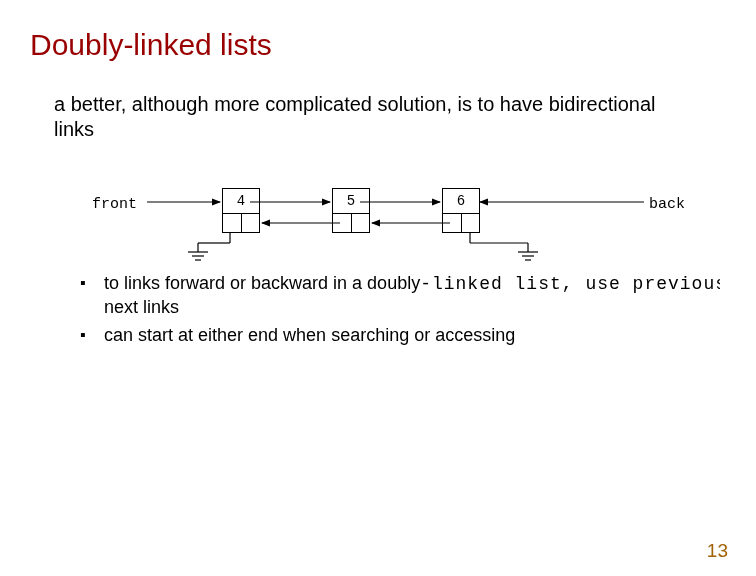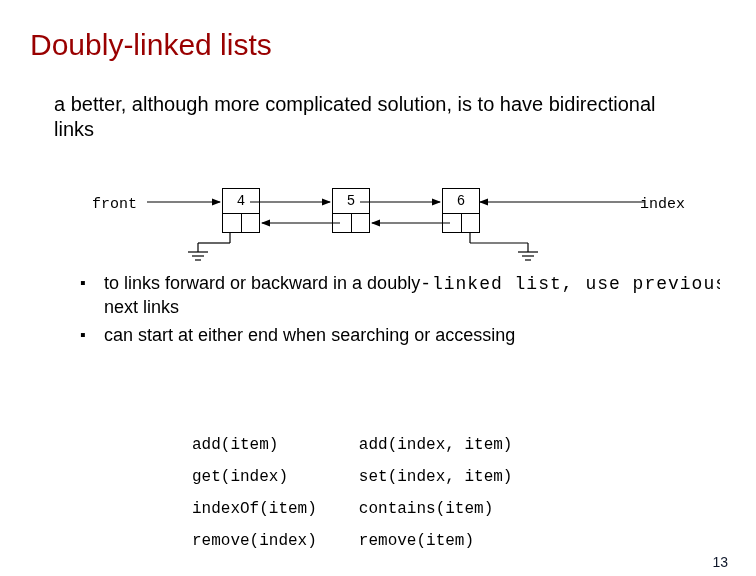--- a/index.html
+++ b/index.html
@@ -119,40 +119,40 @@
     font-family: "Courier New", monospace;
     font-size: 16px;
   }
   .methods td {
     padding: 6px 40px 6px 0;
     white-space: nowrap;
   }
   .page-number {
     position: absolute;
     right: 28px;
-    bottom: 6px;
-    font-size: 14px;
-    color: #0f172a;
+    bottom: 14px;
+    font-size: 19px;
+    color: #a16207;
   }
   .bigoh-label {
     font-size: 18px;
   }
 </style>
 </head>
 <body>
 
 <div class="slide">
 
   <div class="title">Doubly-linked lists</div>
 
   <div class="intro">a better, although more complicated solution, is to have bidirectional links</div>
 
   <div class="diagram">
     <span class="front-label">front</span>
-    <span class="back-label">index</span>
+    <span class="back-label">back</span>
 
     <div class="node" style="left:130px">
       <div class="value">4</div>
       <div class="ptrs">
           <div></div>
           <div></div>
         </div>
     </div>
     <div class="node" style="left:240px">
       <div class="value">5</div>
@@ -209,35 +209,15 @@
       <span>to links forward or backward in a doubly</span><span class="mono-inline">-linked list, use previous &amp;</span><br>
       <span>next links</span>
     </div>
     <div class="bullet-item">
       <span>can start at either end when searching or accessing</span>
     </div>
   </div>
 
 
 
-  <table class="methods">
-    <tbody>
-        <tr>
-      <td>add(item)</td>
-      <td>add(index, item)</td>
-    </tr>
-    <tr>
-      <td>get(index)</td>
-      <td>set(index, item)</td>
-    </tr>
-    <tr>
-      <td>indexOf(item)</td>
-      <td>contains(item)</td>
-    </tr>
-    <tr>
-      <td>remove(index)</td>
-      <td>remove(item)</td>
-    </tr>
-  </tbody>
-    </table>
 
   <div class="page-number">13</div>
 </div>
 
 </body></html>

